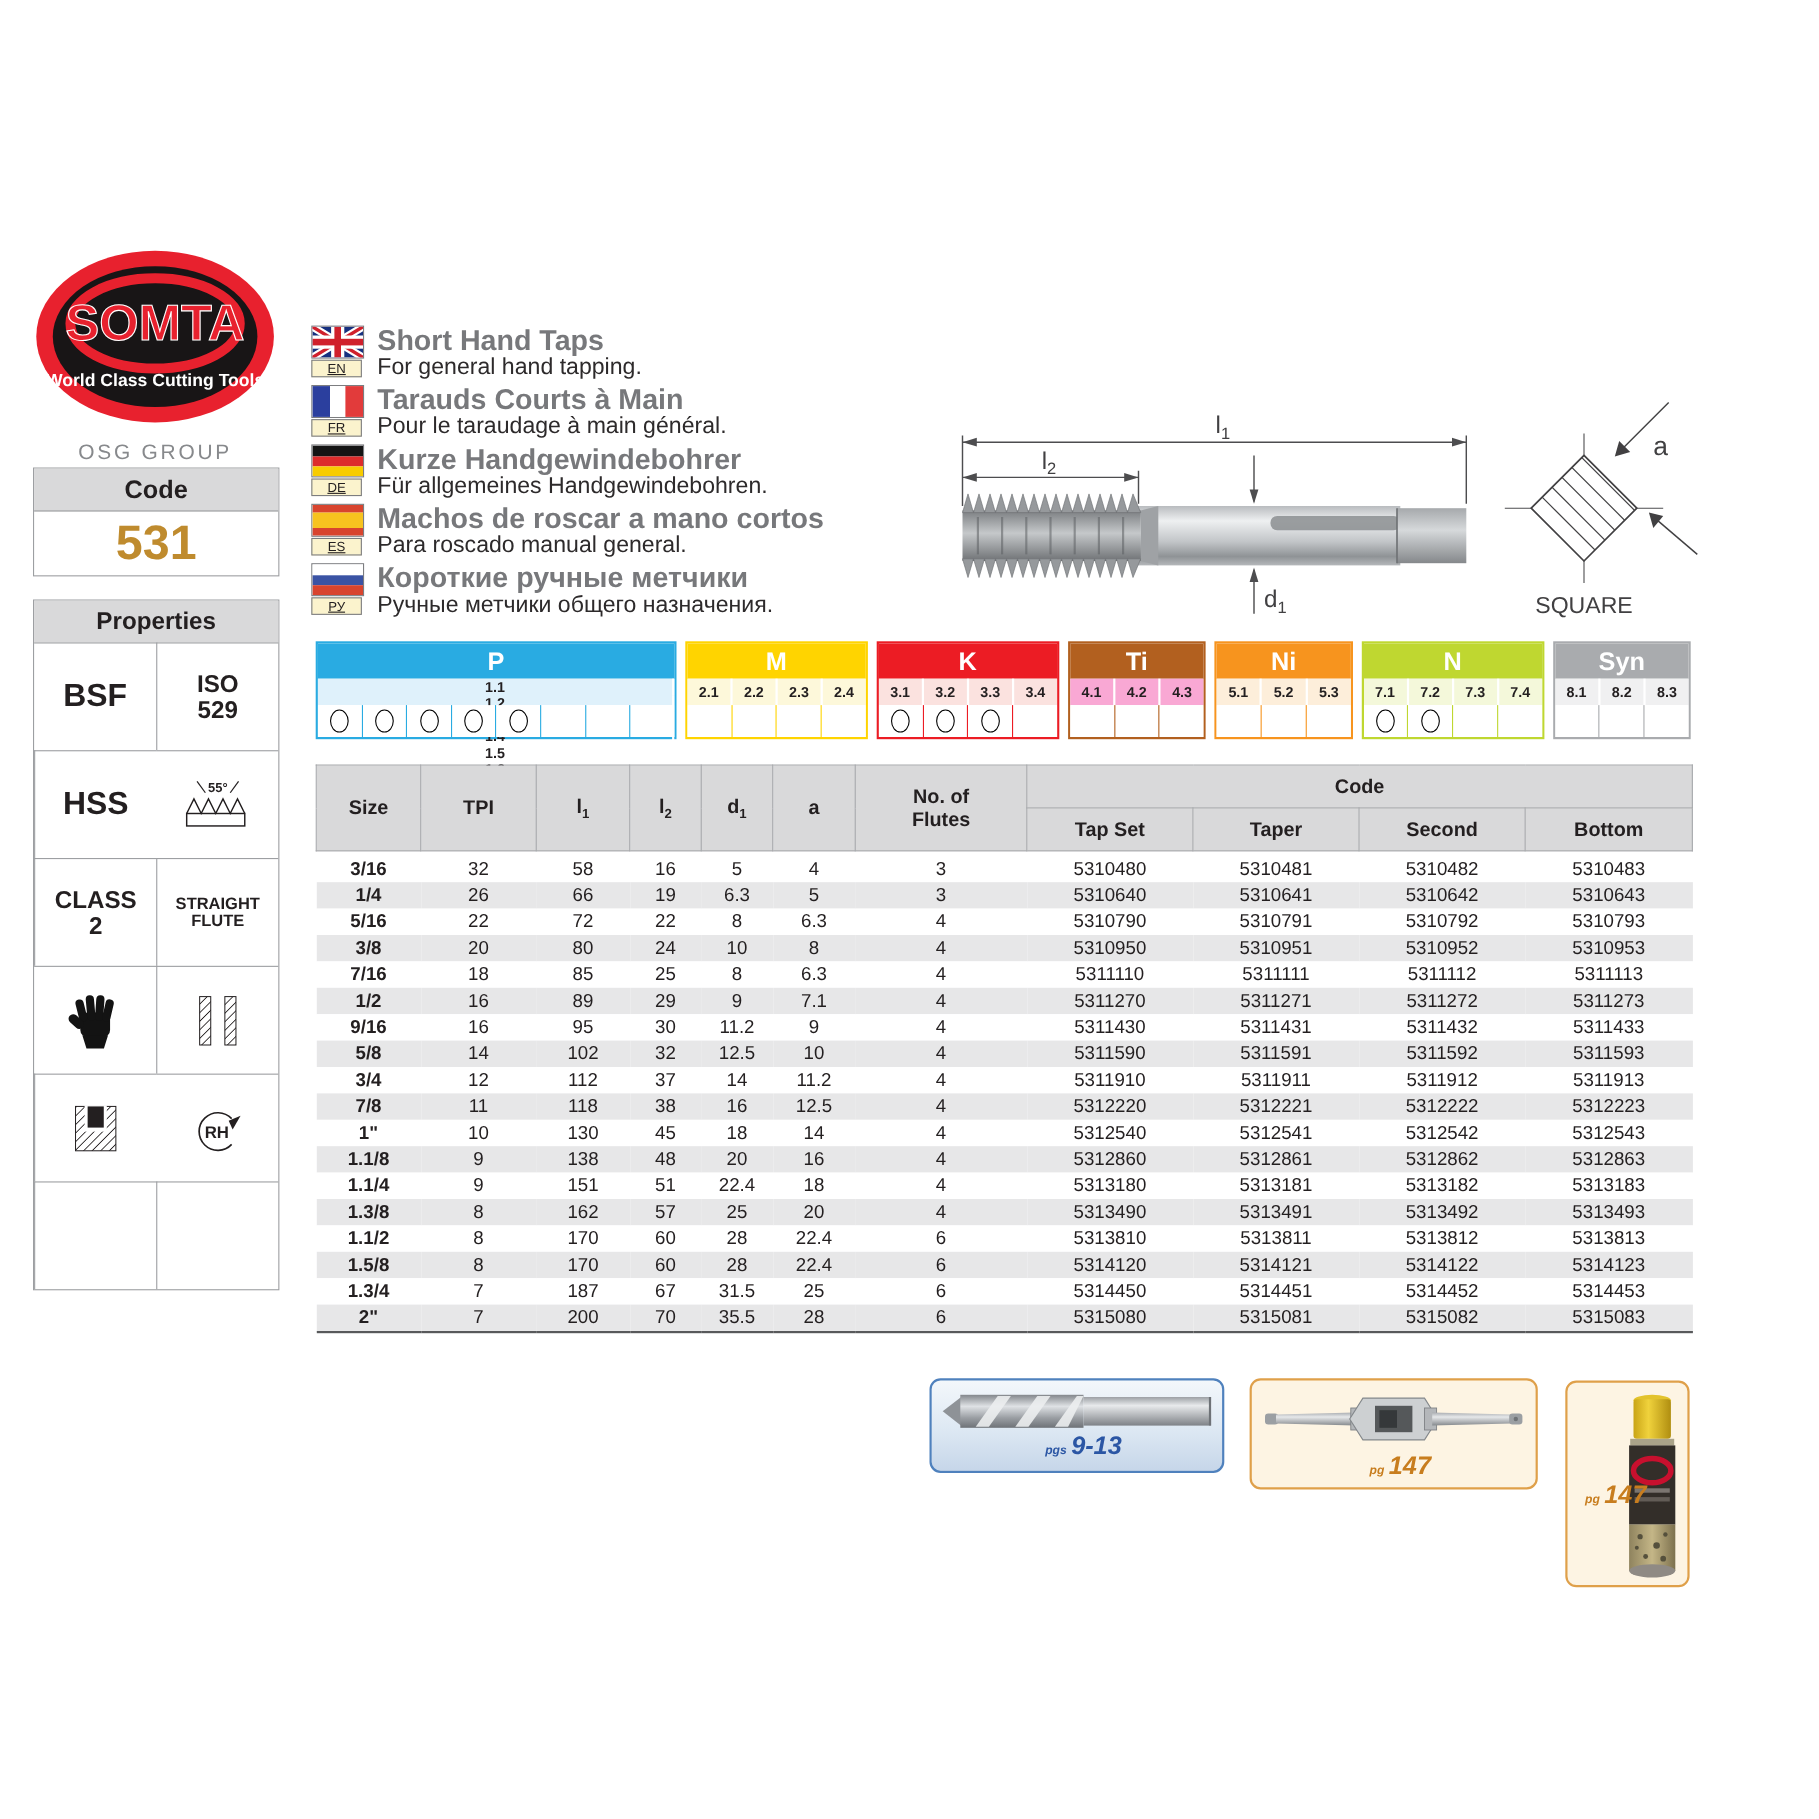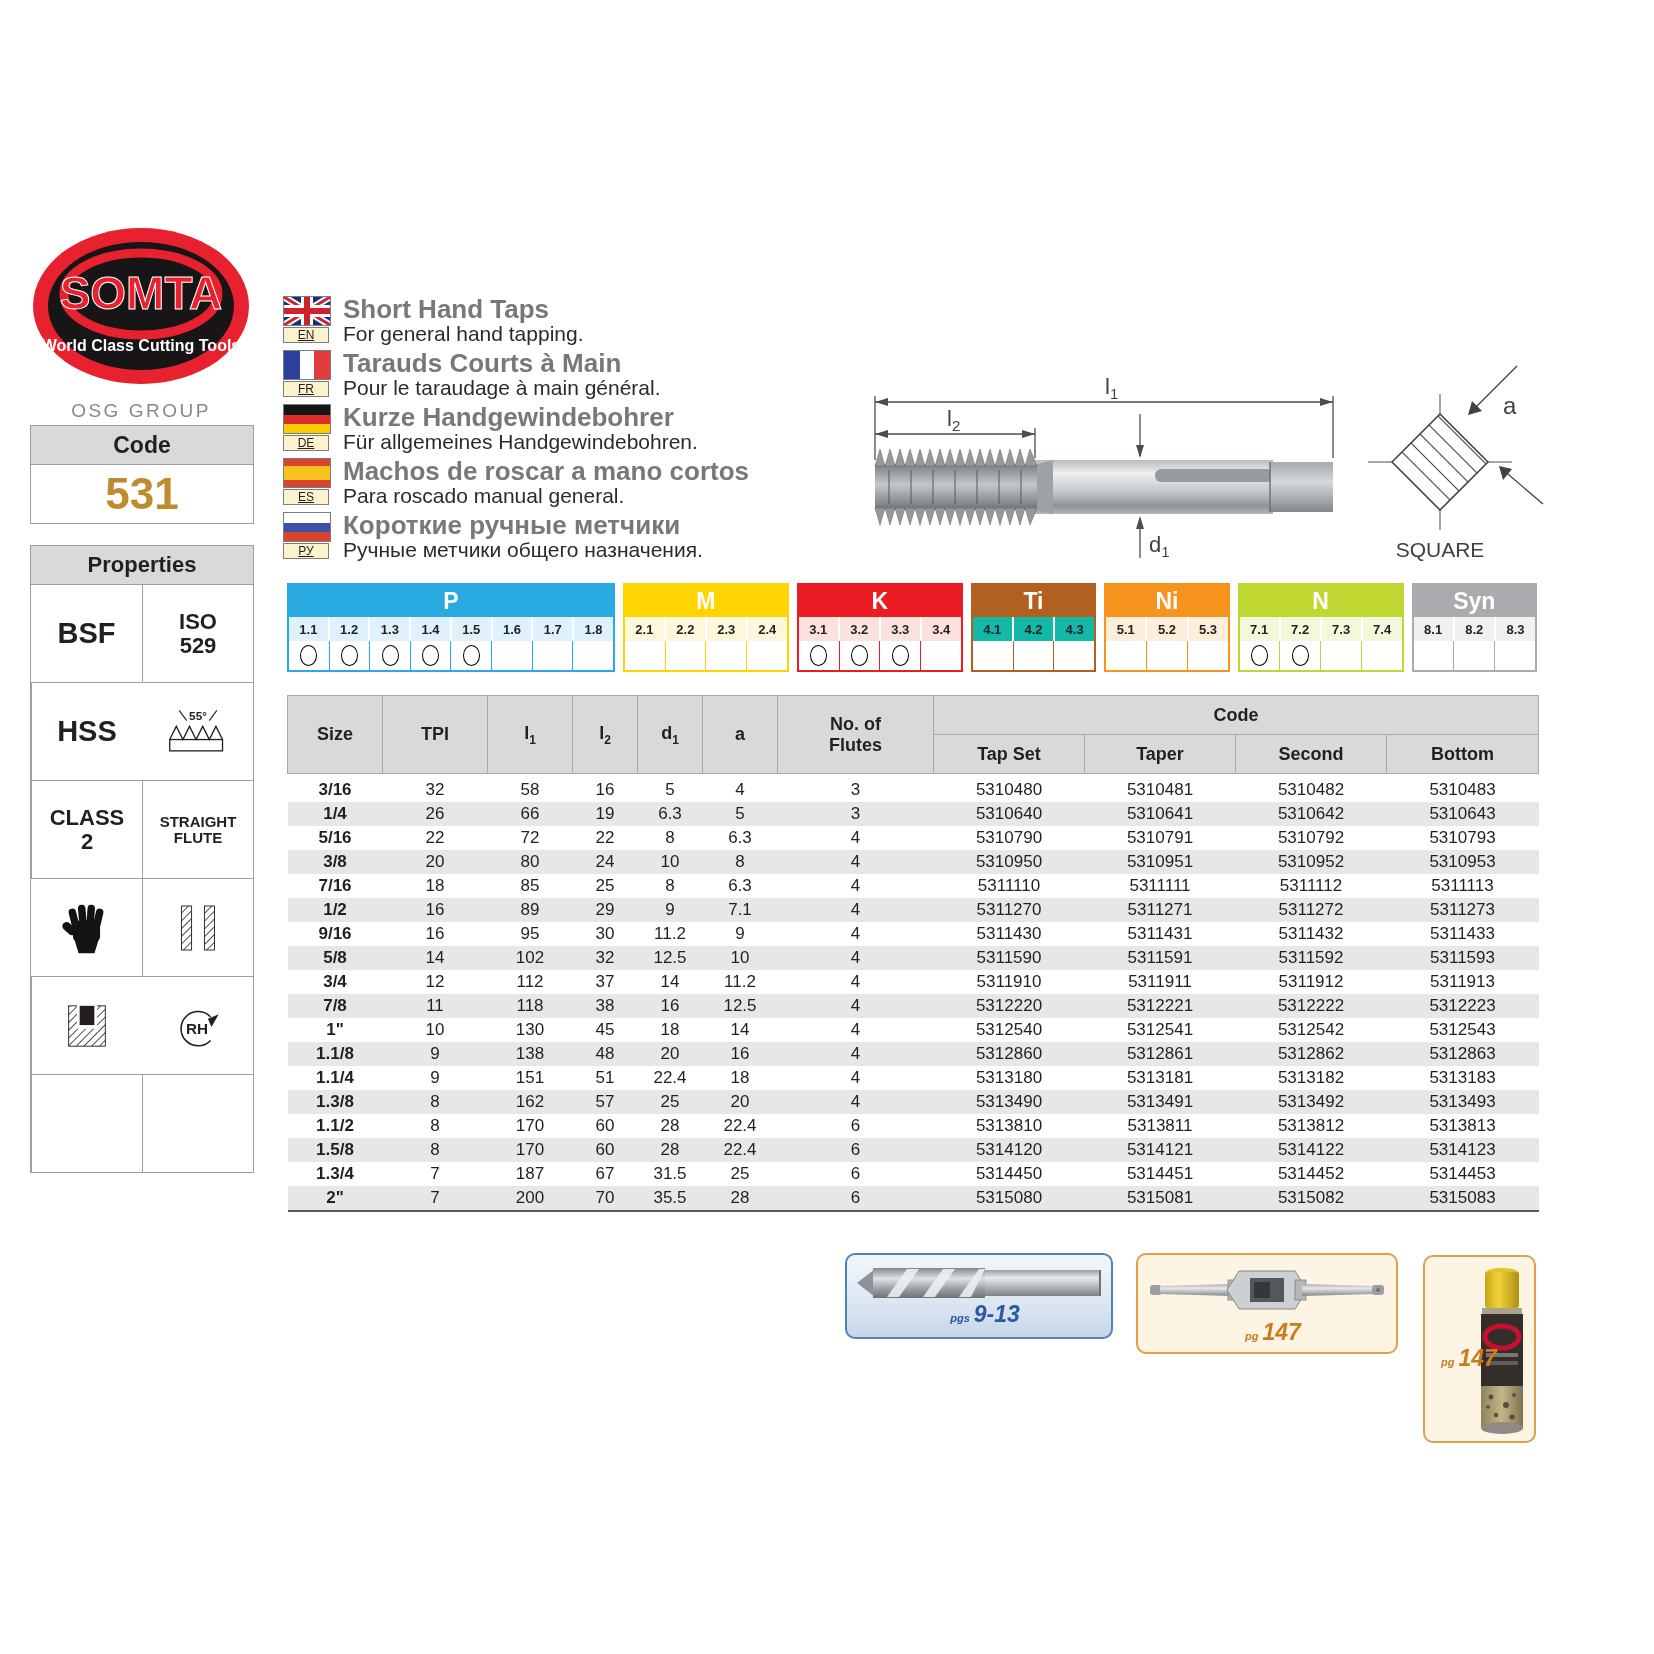--- a/index.html
+++ b/index.html
@@ -346,21 +346,21 @@
       <line x1="688" y1="152" x2="647" y2="117" stroke="#414042" stroke-width="1.3"></line>
       <polygon points="644,114 657,117 648,128" fill="#414042"></polygon>
       <text x="648" y="62" font-family="Liberation Sans, sans-serif" font-size="24" fill="#414042">a</text>
       <text x="585" y="205" text-anchor="middle" font-family="Liberation Sans, sans-serif" font-size="21" fill="#414042">SQUARE</text>
     </g>
   </svg>
 
   <div class="materials" id="materials">
       <div class="band" style="border-color: rgb(41, 171, 226); flex-grow: 8; flex-basis: 0px;">
         <div class="bh" style="background: rgb(41, 171, 226);">P</div>
-        <div class="nums" style="background: rgb(223, 241, 251);">
+        <div class="nums" style="background: rgb(223, 241, 251); flex-direction: column;">
           <div class="nc">1.1</div>
           <div class="nc">1.2</div>
           <div class="nc">1.3</div>
           <div class="nc">1.4</div>
           <div class="nc">1.5</div>
           <div class="nc">1.6</div>
           <div class="nc">1.7</div>
           <div class="nc">1.8</div>
         </div>
         <div class="circles">
@@ -415,21 +415,21 @@
             <span class="ring"></span>
           </div>
           <div class="cc" style="border-color: rgb(236, 28, 36);">
             <span class="ring"></span>
           </div>
           <div class="cc" style="border-color: rgb(236, 28, 36);"></div>
         </div>
       </div>
       <div class="band" style="border-color: rgb(178, 96, 31); flex-grow: 3; flex-basis: 0px;">
         <div class="bh" style="background: rgb(178, 96, 31);">Ti</div>
-        <div class="nums" style="background: #14b8a6;">
+        <div class="nums" style="background: #f9a8d4;">
           <div class="nc">4.1</div>
           <div class="nc">4.2</div>
           <div class="nc">4.3</div>
         </div>
         <div class="circles">
           <div class="cc" style="border-color: rgb(178, 96, 31);"></div>
           <div class="cc" style="border-color: rgb(178, 96, 31);"></div>
           <div class="cc" style="border-color: rgb(178, 96, 31);"></div>
         </div>
       </div>

